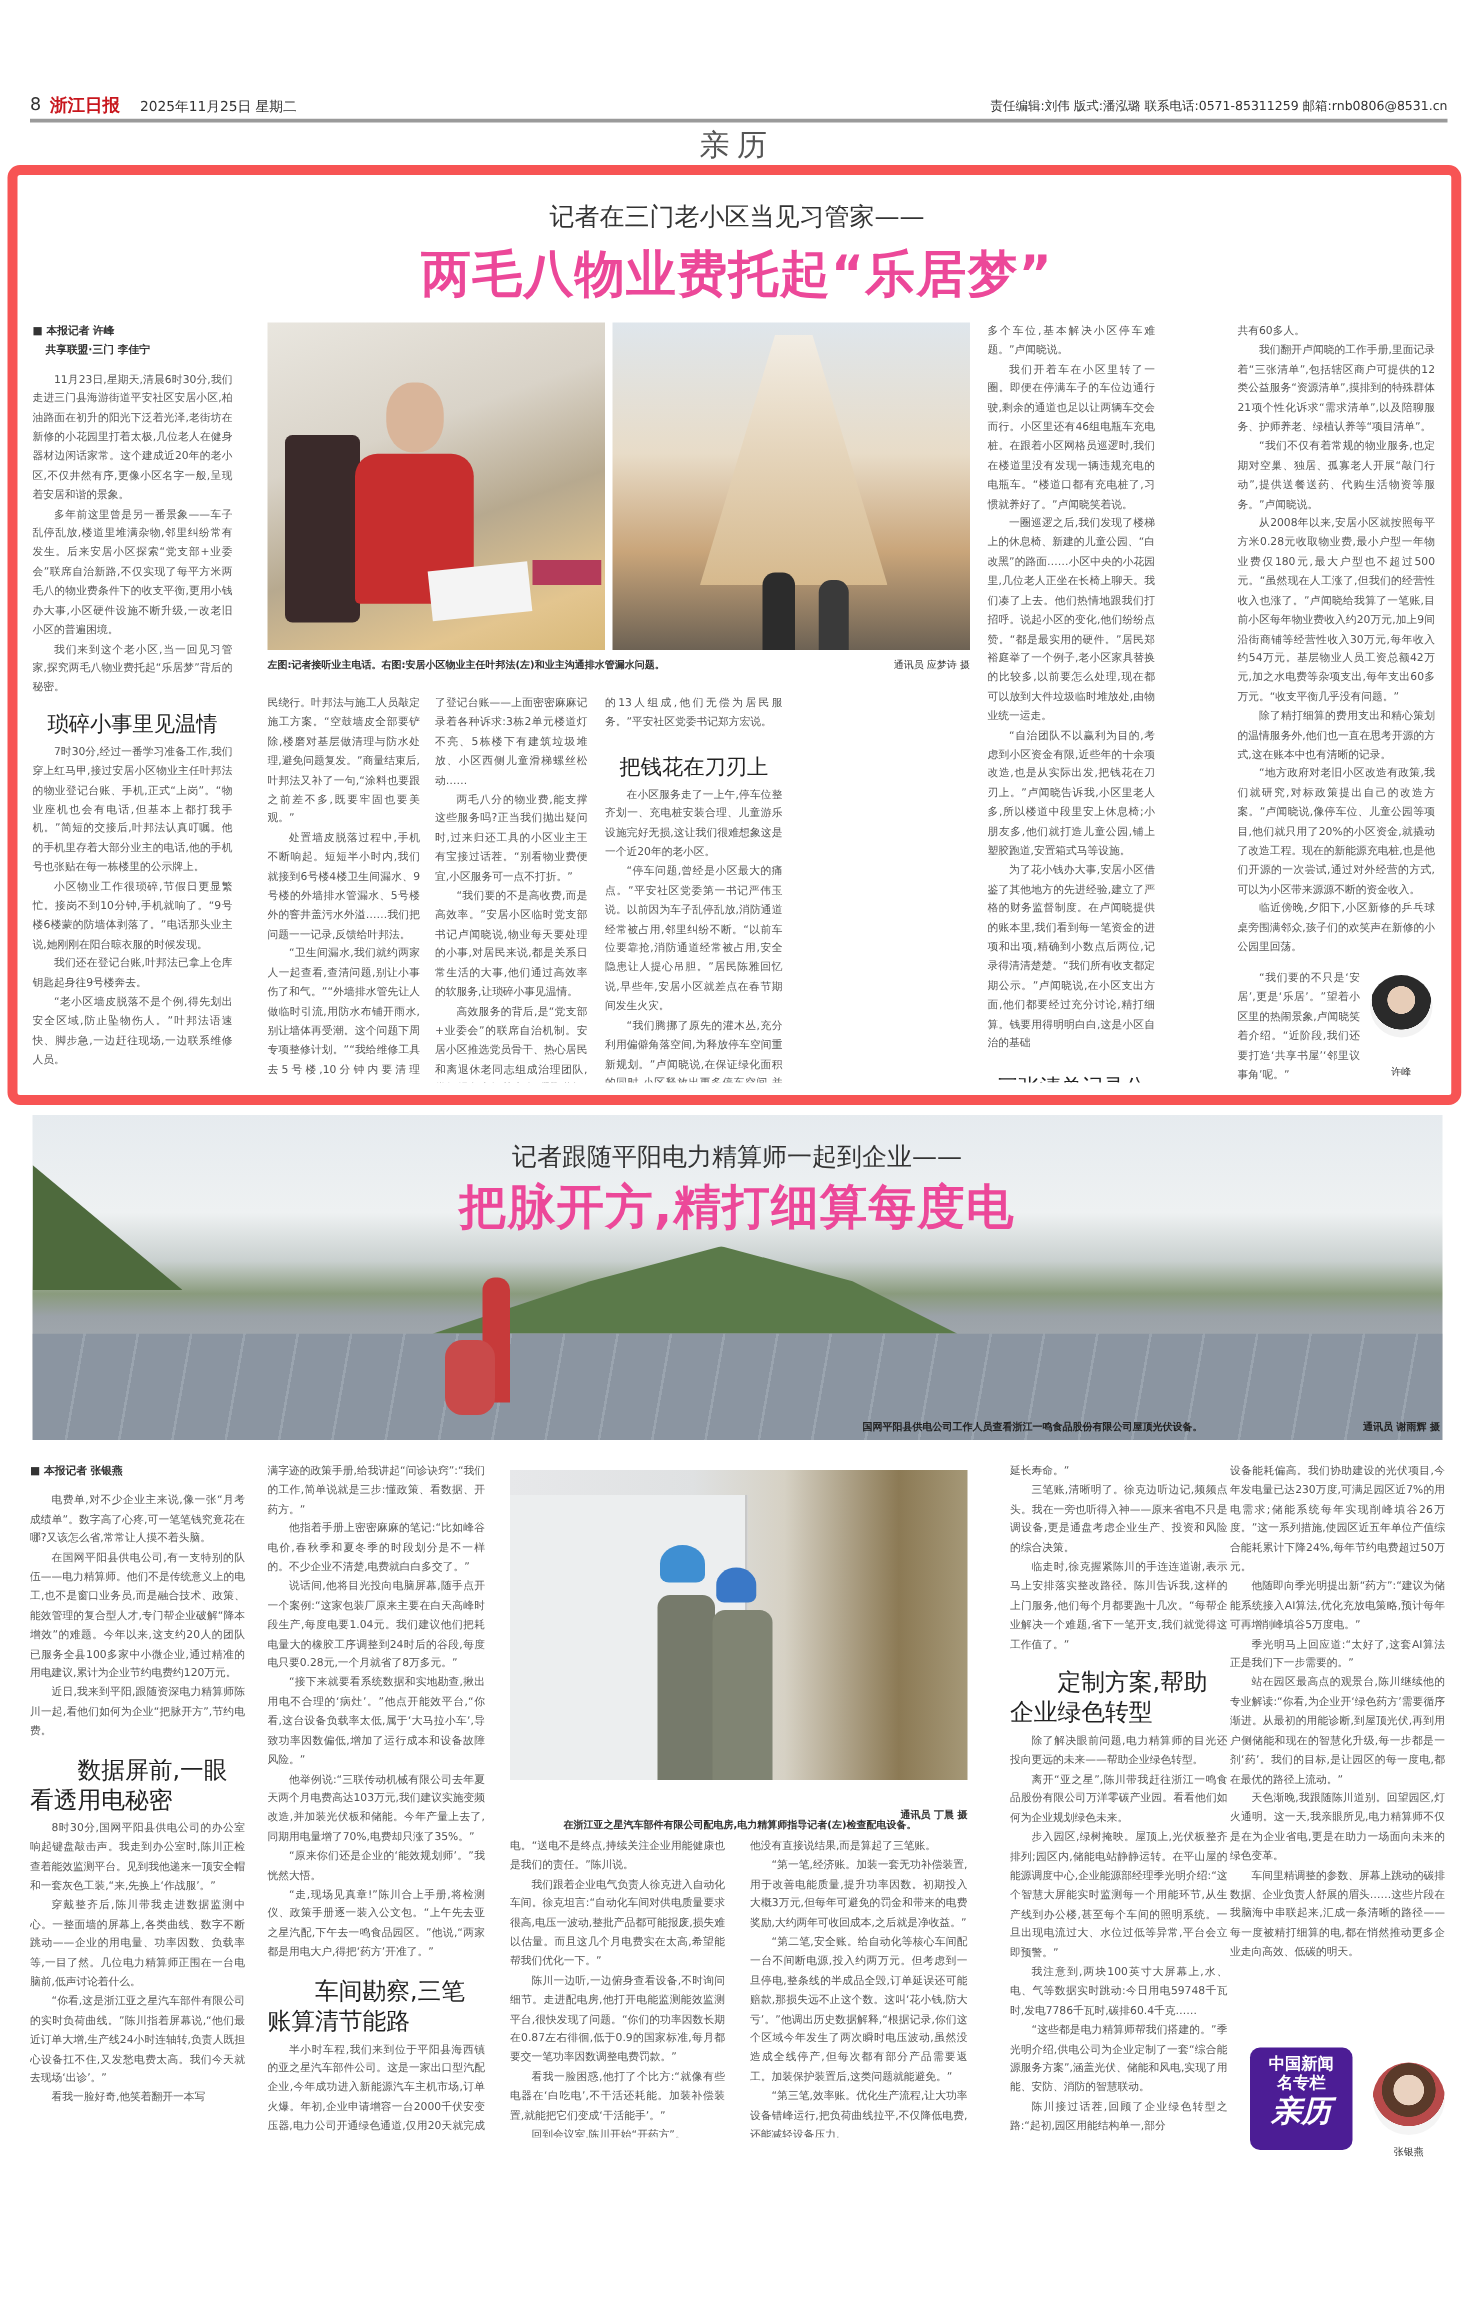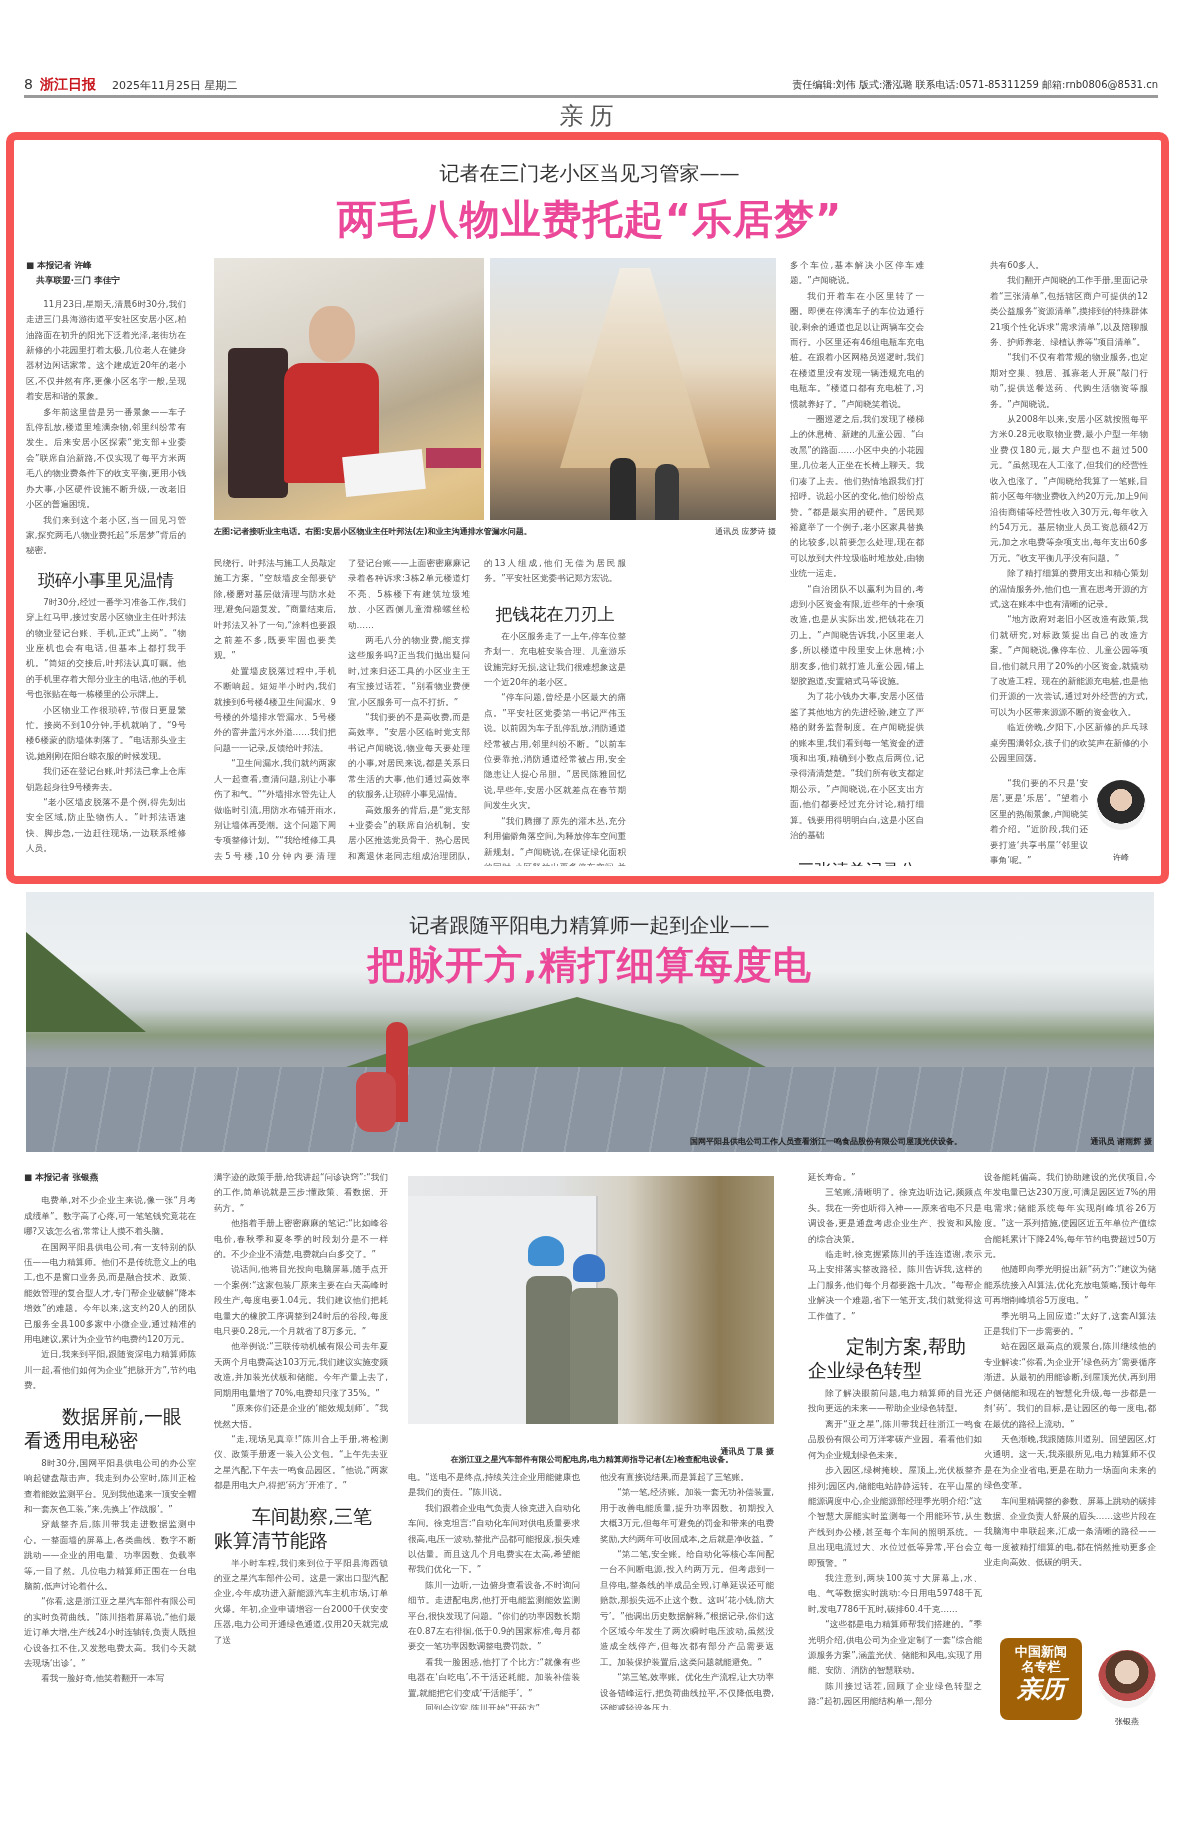--- a/index.html
+++ b/index.html
@@ -136,20 +136,21 @@
   <p>8时30分,国网平阳县供电公司的办公室响起键盘敲击声。我走到办公室时,陈川正检查着能效监测平台。见到我他递来一顶安全帽和一套灰色工装,“来,先换上‘作战服’。”</p>
   <p>穿戴整齐后,陈川带我走进数据监测中心。一整面墙的屏幕上,各类曲线、数字不断跳动——企业的用电量、功率因数、负载率等,一目了然。几位电力精算师正围在一台电脑前,低声讨论着什么。</p>
   <p>“你看,这是浙江亚之星汽车部件有限公司的实时负荷曲线。”陈川指着屏幕说,“他们最近订单大增,生产线24小时连轴转,负责人既担心设备扛不住,又发愁电费太高。我们今天就去现场‘出诊’。”</p>
   <p>看我一脸好奇,他笑着翻开一本写</p>
 </div>
 
 <div class="abs col" style="left:214px;top:1170px;width:174px;height:540px;">
   <p style="text-indent:0;">满字迹的政策手册,给我讲起“问诊诀窍”:“我们的工作,简单说就是三步:懂政策、看数据、开药方。”</p>
   <p>他指着手册上密密麻麻的笔记:“比如峰谷电价,春秋季和夏冬季的时段划分是不一样的。不少企业不清楚,电费就白白多交了。”</p>
   <p>说话间,他将目光投向电脑屏幕,随手点开一个案例:“这家包装厂原来主要在白天高峰时段生产,每度电要1.04元。我们建议他们把耗电量大的橡胶工序调整到24时后的谷段,每度电只要0.28元,一个月就省了8万多元。”</p>
+  <p>“接下来就要看系统数据和实地勘查,揪出用电不合理的‘病灶’。”他点开能效平台,“你看,这台设备负载率太低,属于‘大马拉小车’,导致功率因数偏低,增加了运行成本和设备故障风险。”</p>
   <p>他举例说:“三联传动机械有限公司去年夏天两个月电费高达103万元,我们建议实施变频改造,并加装光伏板和储能。今年产量上去了,同期用电量增了70%,电费却只涨了35%。”</p>
   <p>“原来你们还是企业的‘能效规划师’。”我恍然大悟。</p>
   <p>“走,现场见真章!”陈川合上手册,将检测仪、政策手册逐一装入公文包。“上午先去亚之星汽配,下午去一鸣食品园区。”他说,“两家都是用电大户,得把‘药方’开准了。”</p>
   <div class="subhead left" style="text-indent:2em;">车间勘察,三笔账算清节能路</div>
   <p>半小时车程,我们来到位于平阳县海西镇的亚之星汽车部件公司。这是一家出口型汽配企业,今年成功进入新能源汽车主机市场,订单火爆。年初,企业申请增容一台2000千伏安变压器,电力公司开通绿色通道,仅用20天就完成了送</p>
 </div>
 
 <div class="abs photo" style="left:408px;top:1176px;width:366px;height:248px;background:linear-gradient(90deg,#e7e8ea 0%,#dfe1e2 40%,#d6d1c4 60%,#8c7a55 85%,#a59877 100%);">
   <div class="abs" style="left:0;top:20px;width:190px;height:228px;background:#eceeef;border-right:2px solid #c8c8c8;"></div>
   <div class="abs" style="left:120px;top:60px;width:36px;height:30px;background:#3f8fd2;border-radius:50% 50% 20% 20%;"></div>
@@ -190,19 +191,19 @@
 
 <div class="abs col" style="left:984px;top:1170px;width:172px;height:460px;">
   <p style="text-indent:0;">设备能耗偏高。我们协助建设的光伏项目,今年发电量已达230万度,可满足园区近7%的用电需求;储能系统每年实现削峰填谷26万度。”这一系列措施,使园区近五年单位产值综合能耗累计下降24%,每年节约电费超过50万元。</p>
   <p>他随即向季光明提出新“药方”:“建议为储能系统接入AI算法,优化充放电策略,预计每年可再增削峰填谷5万度电。”</p>
   <p>季光明马上回应道:“太好了,这套AI算法正是我们下一步需要的。”</p>
   <p>站在园区最高点的观景台,陈川继续他的专业解读:“你看,为企业开‘绿色药方’需要循序渐进。从最初的用能诊断,到屋顶光伏,再到用户侧储能和现在的智慧化升级,每一步都是一剂‘药’。我们的目标,是让园区的每一度电,都在最优的路径上流动。”</p>
   <p>天色渐晚,我跟随陈川道别。回望园区,灯火通明。这一天,我亲眼所见,电力精算师不仅是在为企业省电,更是在助力一场面向未来的绿色变革。</p>
   <p>车间里精调整的参数、屏幕上跳动的碳排数据、企业负责人舒展的眉头……这些片段在我脑海中串联起来,汇成一条清晰的路径——每一度被精打细算的电,都在悄然推动更多企业走向高效、低碳的明天。</p>
 </div>
 
-<div class="abs" style="left:1000px;top:1638px;width:82px;height:82px;background:#a16207;border-radius:8px;color:#fff;text-align:center;">
+<div class="abs" style="left:1000px;top:1638px;width:82px;height:82px;background:#4c1d95;border-radius:8px;color:#fff;text-align:center;">
   <div style="font-size:13px;font-weight:bold;margin-top:6px;line-height:15px;">中国新闻</div>
   <div style="font-size:13px;font-weight:bold;line-height:15px;">名专栏</div>
   <div style="font-size:24px;font-weight:bold;font-style:italic;line-height:30px;">亲历</div>
 </div>
 <div class="abs avatar" style="left:1098px;top:1650px;width:58px;height:58px;background:radial-gradient(circle at 50% 38%,#ead2c0 0 26%,#5a3a2a 27% 46%,#b84a4a 47% 62%,#f4f4f4 63%);"></div>
 <div class="abs caption" style="left:1098px;top:1716px;width:58px;text-align:center;">张银燕</div>
 
 </body></html>

